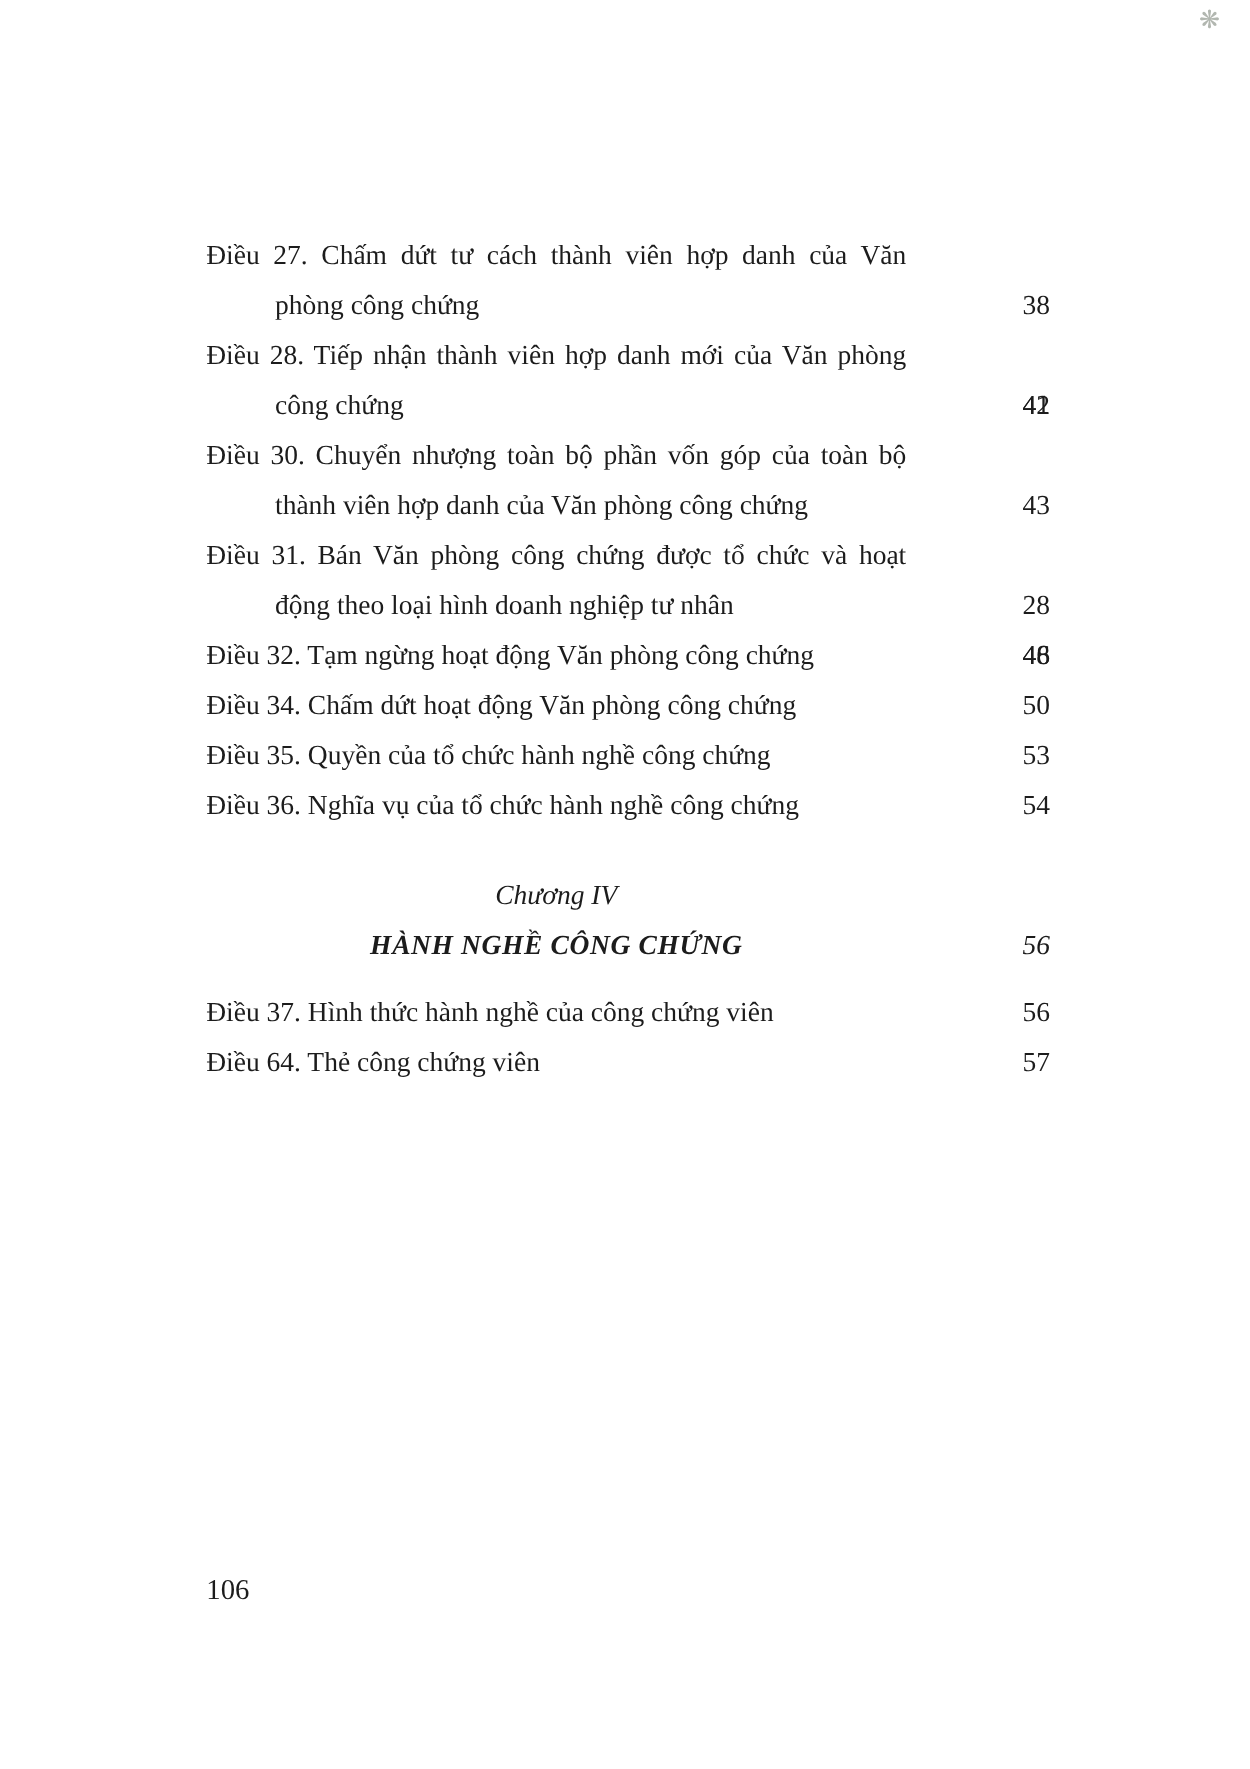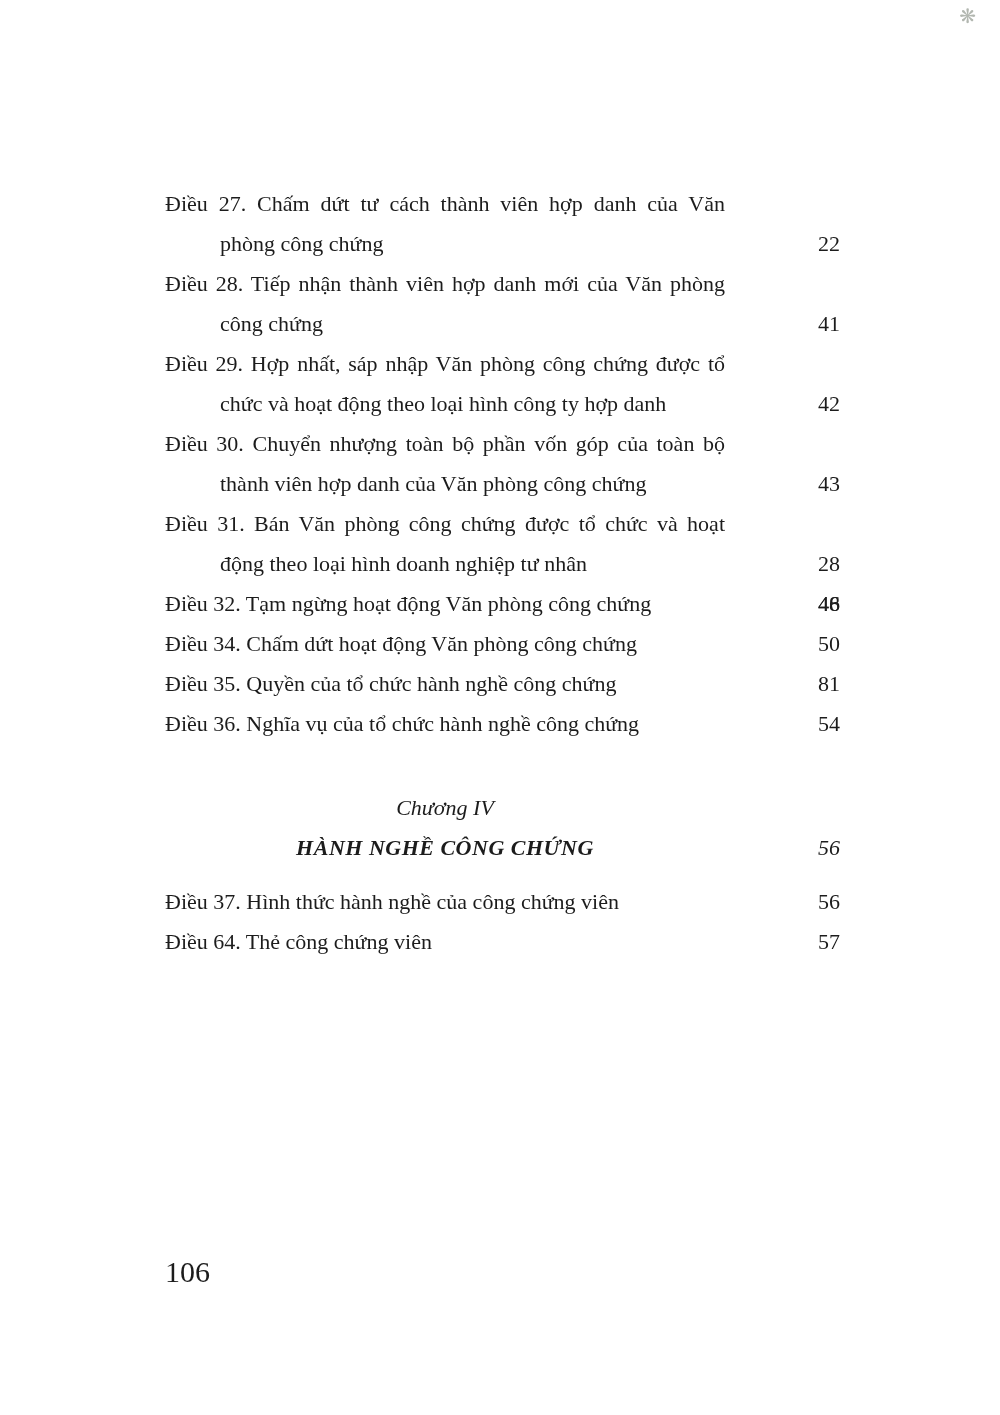--- a/index.html
+++ b/index.html
@@ -35,21 +35,21 @@
     text-align: justify;
   }
   .entry-page {
     position: absolute;
     right: 0;
     bottom: 0;
     text-indent: 0;
     text-align: right;
   }
   .chapter {
-    margin-top: 44px;
+    margin-top: 32px;
     margin-bottom: 14px;
   }
   .chapter-label {
     margin-right: 115px;
     text-align: center;
     font-style: italic;
   }
   .chapter-title-row {
     position: relative;
     font-style: italic;
@@ -57,41 +57,41 @@
   .chapter-title {
     margin-right: 115px;
     text-align: center;
     font-weight: bold;
     letter-spacing: 0.5px;
   }
   .footer-page-number {
     position: absolute;
     left: 165px;
     top: 1252px;
-    font-size: 30px;
+    font-size: 23px;
     line-height: 40px;
   }
 </style>
 </head>
 <body>
 
 <span class="corner-icon">❋</span>
 
 <div class="content">
 
   <div class="toc-list">
-      <div class="toc-entry"><span class="entry-text">Điều 27. Chấm dứt tư cách thành viên hợp danh của Văn phòng công chứng</span><span class="entry-page">22</span></div>
+      <div class="toc-entry"><span class="entry-text">Điều 27. Chấm dứt tư cách thành viên hợp danh của Văn phòng công chứng</span><span class="entry-page">38</span></div>
       <div class="toc-entry"><span class="entry-text">Điều 28. Tiếp nhận thành viên hợp danh mới của Văn phòng công chứng</span><span class="entry-page">41</span></div>
-      <div class="toc-entry"><span class="entry-text">Điều 29. Hợp nhất, sáp nhập Văn phòng công chứng được tổ chức và hoạt động theo loại hình công ty hợp danh</span><span class="entry-page">42</span></div>
+      <div class="toc-entry"><span class="entry-page">42</span></div>
       <div class="toc-entry"><span class="entry-text">Điều 30. Chuyển nhượng toàn bộ phần vốn góp của toàn bộ thành viên hợp danh của Văn phòng công chứng</span><span class="entry-page">43</span></div>
       <div class="toc-entry"><span class="entry-text">Điều 31. Bán Văn phòng công chứng được tổ chức và hoạt động theo loại hình doanh nghiệp tư nhân</span><span class="entry-page">28</span></div>
       <div class="toc-entry"><span class="entry-text">Điều 32. Tạm ngừng hoạt động Văn phòng công chứng</span><span class="entry-page">46</span></div>
       <div class="toc-entry"><span class="entry-page">48</span></div>
       <div class="toc-entry"><span class="entry-text">Điều 34. Chấm dứt hoạt động Văn phòng công chứng</span><span class="entry-page">50</span></div>
-      <div class="toc-entry"><span class="entry-text">Điều 35. Quyền của tổ chức hành nghề công chứng</span><span class="entry-page">81</span></div>
+      <div class="toc-entry"><span class="entry-text">Điều 35. Quyền của tổ chức hành nghề công chứng</span><span class="entry-page">53</span></div>
       <div class="toc-entry"><span class="entry-text">Điều 36. Nghĩa vụ của tổ chức hành nghề công chứng</span><span class="entry-page">54</span></div>
     </div>
 
   <div class="chapter">
     <div class="chapter-label">Chương IV</div>
     <div class="chapter-title-row">
       <div class="chapter-title">HÀNH NGHỀ CÔNG CHỨNG</div>
       <span class="entry-page">56</span>
     </div>
   </div>

